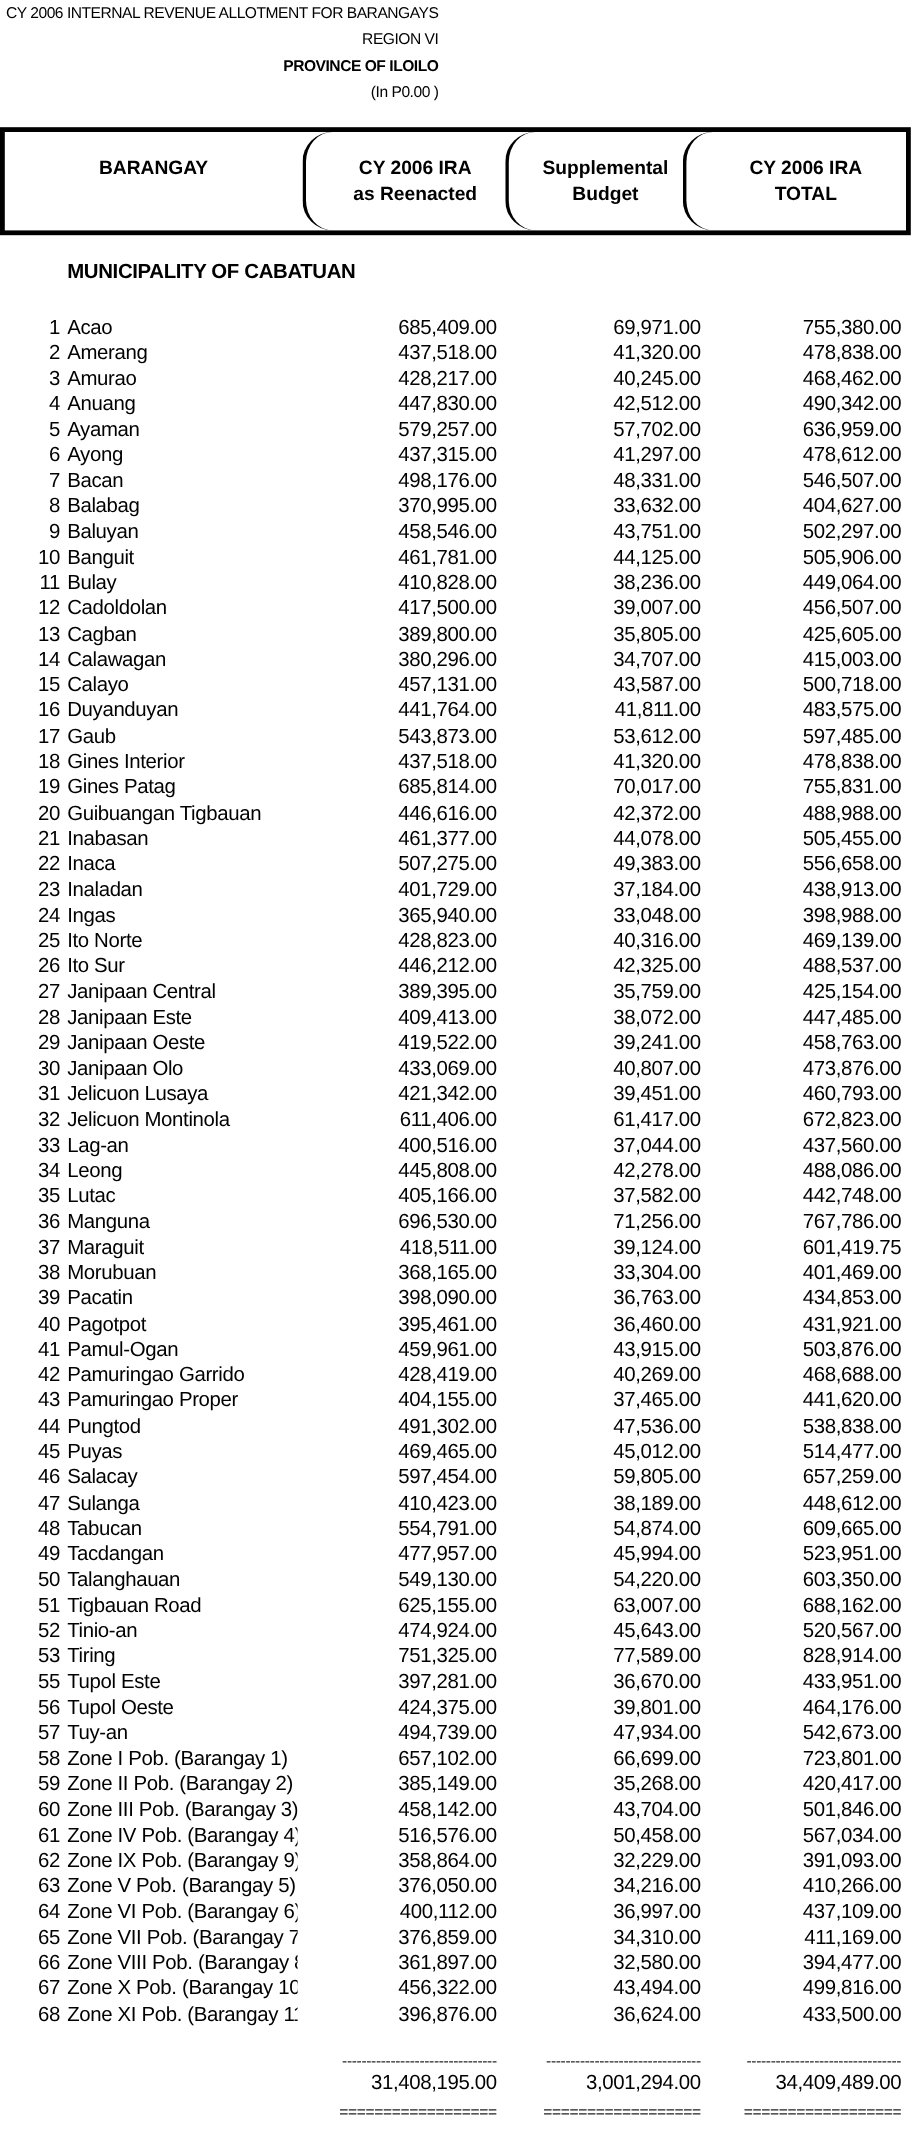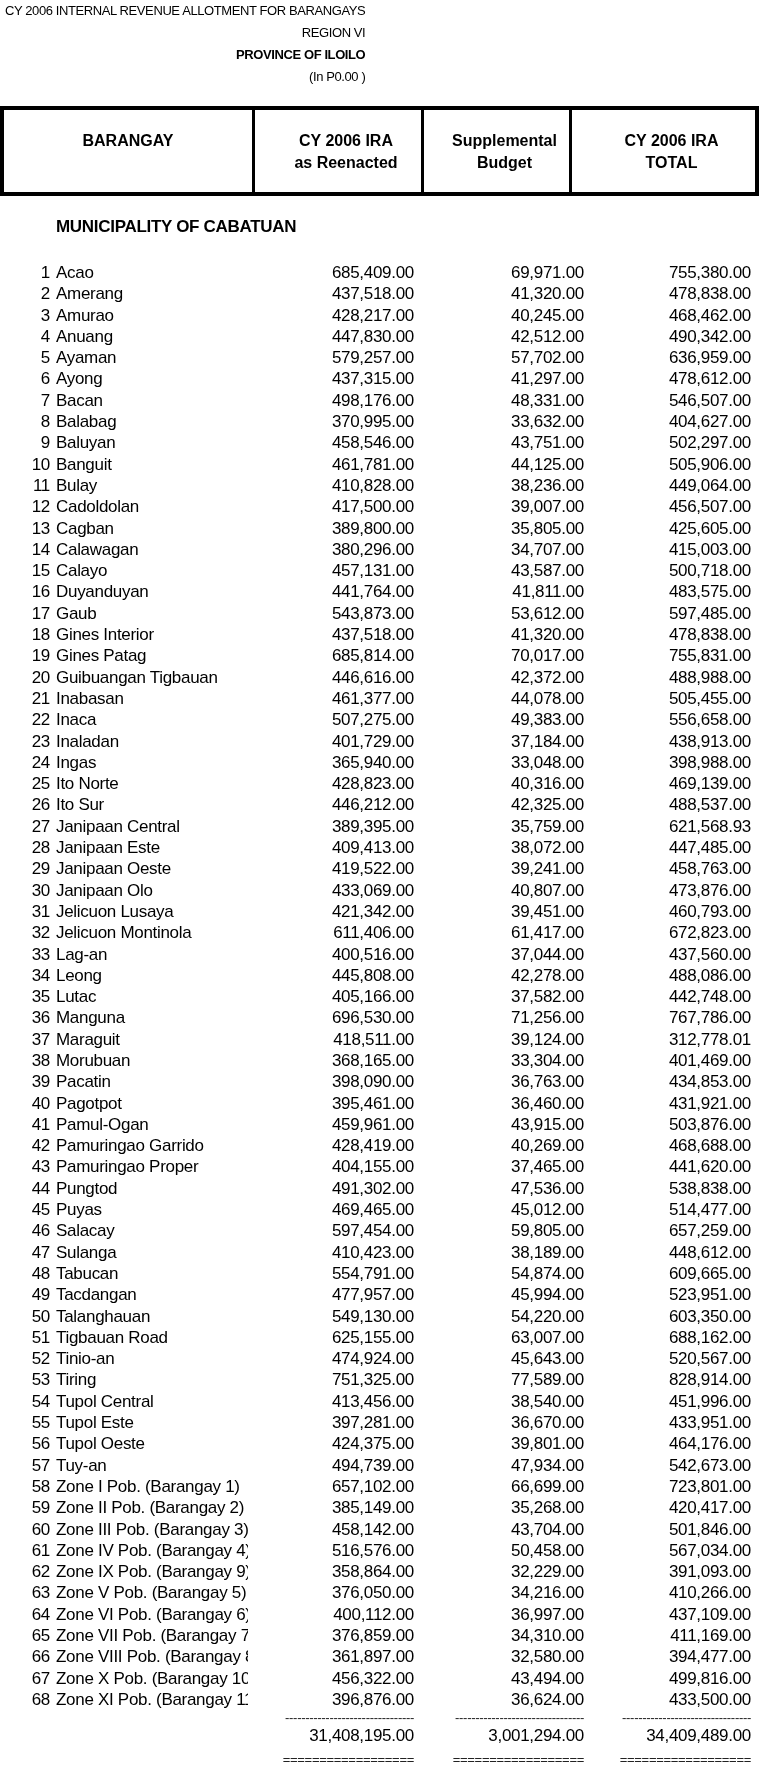--- a/index.html
+++ b/index.html
@@ -8,21 +8,21 @@
     font-family: "Liberation Sans", sans-serif; color: #000;
   }
   .title-block { position: absolute; left: 5px; top: 0; font-size: 13px; line-height: 22px; letter-spacing: -0.4px; text-align: right; }
   .title-block .bold { font-weight: bold; }
   .header-box {
     position: absolute; left: 0; top: 106px; width: 751px; height: 82px;
     border: 4px solid #000; display: flex;
   }
   .hcell {
     box-sizing: border-box; text-align: center; font-weight: bold; font-size: 16px;
-    line-height: 22px; padding-top: 20px;
+    line-height: 22px; padding-top: 20px; border-radius: 25px;
   }
   .hcell + .hcell { border-left: 3px solid #000; padding-left: 16px; }
   .h0 { width: 248px; }
   .h1 { width: 169px; }
   .h2 { width: 148px; }
   .h3 { flex: 1; }
   .muni { position: absolute; left: 56px; top: 217px; font-weight: bold; font-size: 17px; letter-spacing: -0.3px; }
   .rows { position: absolute; left: 0; top: 262px; width: 759px; }
   .row { position: relative; height: 21.3px; font-size: 17px; line-height: 21.3px; letter-spacing: -0.3px; }
   .row span { position: absolute; white-space: nowrap; }
@@ -251,21 +251,21 @@
       <span class="name">Ito Sur</span>
       <span class="c1">446,212.00</span>
       <span class="c2">42,325.00</span>
       <span class="c3">488,537.00</span>
     </div>
     <div class="row">
       <span class="num">27</span>
       <span class="name">Janipaan Central</span>
       <span class="c1">389,395.00</span>
       <span class="c2">35,759.00</span>
-      <span class="c3">621,568.93</span>
+      <span class="c3">425,154.00</span>
     </div>
     <div class="row">
       <span class="num">28</span>
       <span class="name">Janipaan Este</span>
       <span class="c1">409,413.00</span>
       <span class="c2">38,072.00</span>
       <span class="c3">447,485.00</span>
     </div>
     <div class="row">
       <span class="num">29</span>
@@ -321,21 +321,21 @@
       <span class="name">Manguna</span>
       <span class="c1">696,530.00</span>
       <span class="c2">71,256.00</span>
       <span class="c3">767,786.00</span>
     </div>
     <div class="row">
       <span class="num">37</span>
       <span class="name">Maraguit</span>
       <span class="c1">418,511.00</span>
       <span class="c2">39,124.00</span>
-      <span class="c3">312,778.01</span>
+      <span class="c3">601,419.75</span>
     </div>
     <div class="row">
       <span class="num">38</span>
       <span class="name">Morubuan</span>
       <span class="c1">368,165.00</span>
       <span class="c2">33,304.00</span>
       <span class="c3">401,469.00</span>
     </div>
     <div class="row">
       <span class="num">39</span>
@@ -434,27 +434,20 @@
       <span class="c1">474,924.00</span>
       <span class="c2">45,643.00</span>
       <span class="c3">520,567.00</span>
     </div>
     <div class="row">
       <span class="num">53</span>
       <span class="name">Tiring</span>
       <span class="c1">751,325.00</span>
       <span class="c2">77,589.00</span>
       <span class="c3">828,914.00</span>
-    </div>
-    <div class="row">
-      <span class="num">54</span>
-      <span class="name">Tupol Central</span>
-      <span class="c1">413,456.00</span>
-      <span class="c2">38,540.00</span>
-      <span class="c3">451,996.00</span>
     </div>
     <div class="row">
       <span class="num">55</span>
       <span class="name">Tupol Este</span>
       <span class="c1">397,281.00</span>
       <span class="c2">36,670.00</span>
       <span class="c3">433,951.00</span>
     </div>
     <div class="row">
       <span class="num">56</span>

